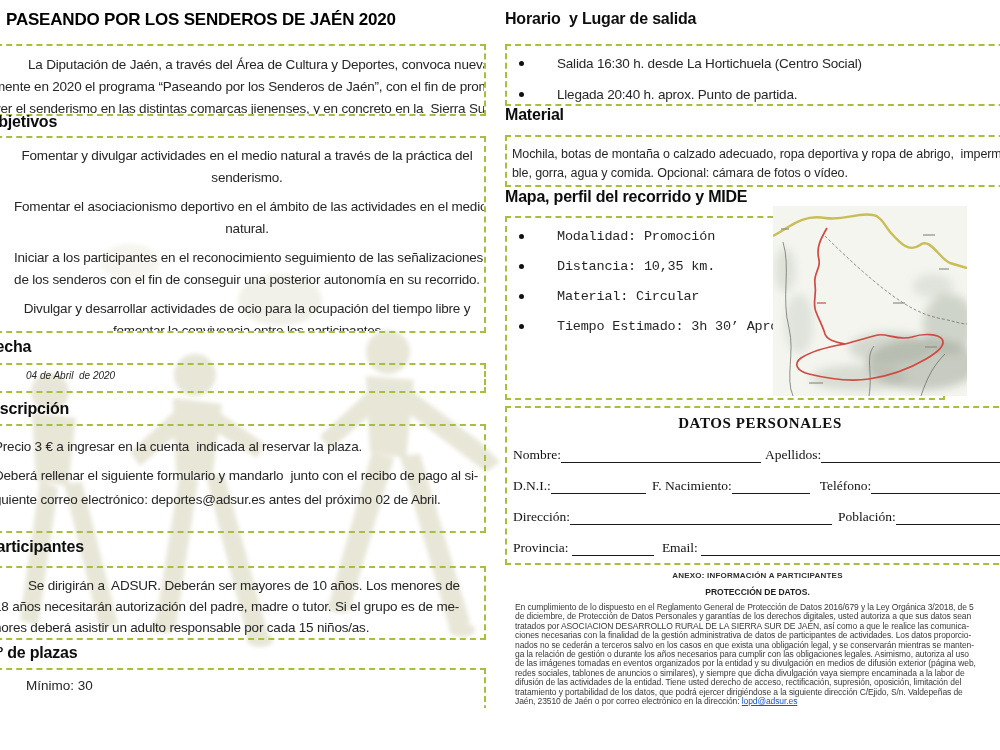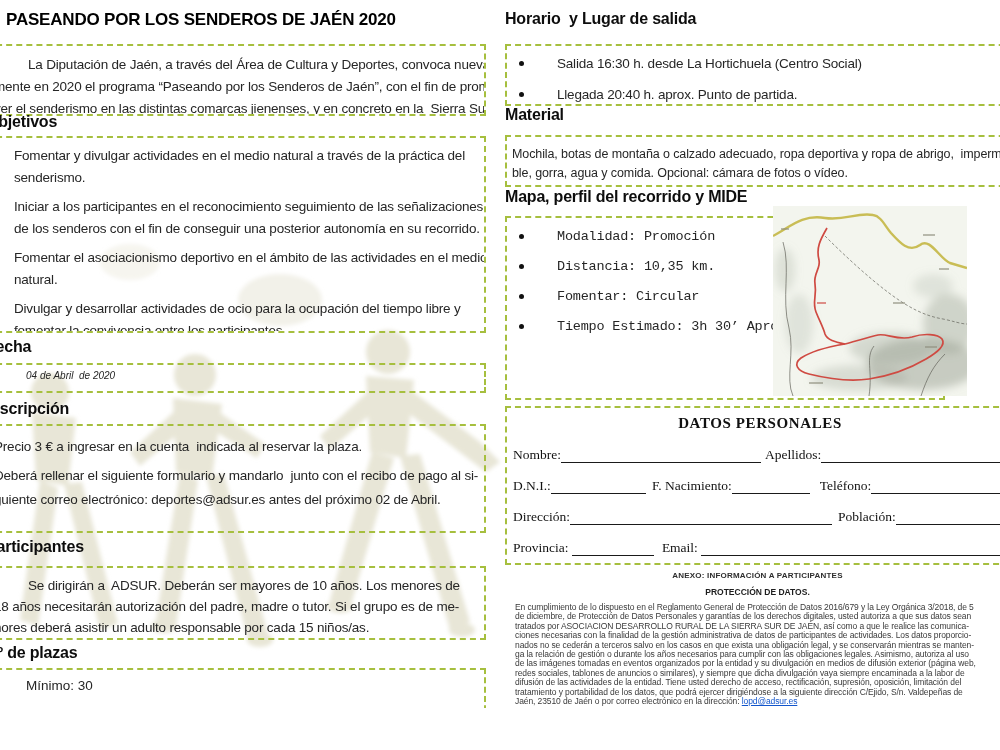--- a/index.html
+++ b/index.html
@@ -11,21 +11,21 @@
   .col-left{left:-14px;width:502px;}
   .col-right{left:505px;width:540px;}
   .title{position:absolute;left:20px;top:10px;font-size:17px;font-weight:700;color:#000;letter-spacing:-0.2px;white-space:pre;}
   .h2{position:absolute;left:0;font-size:16px;font-weight:700;color:#0d0d0d;letter-spacing:-0.2px;white-space:pre;}
   .dbox{position:absolute;border:2px dashed var(--accent);box-sizing:border-box;overflow:hidden;}
   .pre{white-space:pre;color:var(--ink);}
   
   .box-intro{left:0;top:44px;width:500px;height:72px;padding:8px 6px 0 6px;}
   .box-intro .pre{font-size:13.5px;line-height:22px;letter-spacing:-0.2px;text-indent:34px;}
   .box-objetivos{left:0;top:136px;width:500px;height:197px;padding:7px 4px 0 26px;}
-  .box-objetivos .pre{font-size:13.5px;line-height:22px;letter-spacing:-0.2px;margin:0 0 7px 0;}
+  .box-objetivos .pre{font-size:13.5px;line-height:22px;letter-spacing:-0.2px;margin:0 0 7px 0;text-align:center;}
   .box-fecha{left:0;top:363px;width:500px;height:30px;padding:5px 0 0 38px;}
   .box-fecha .pre{font-size:10px;font-style:italic;}
   .box-inscripcion{left:0;top:424px;width:500px;height:109px;padding:9px 4px 0 6px;}
   .box-inscripcion .pre{font-size:13.5px;line-height:24px;letter-spacing:-0.2px;margin:0 0 5px 0;}
   .box-participantes{left:0;top:566px;width:500px;height:74px;padding:7px 4px 0 6px;}
   .box-participantes .pre{font-size:13.5px;line-height:21px;letter-spacing:-0.2px;text-indent:34px;}
   .box-plazas{left:0;top:668px;width:500px;height:62px;padding:7px 0 0 38px;}
   .box-plazas .pre{font-size:13.5px;line-height:18px;}
   .box-plazas .pre + .pre{margin-top:11px;}
   
@@ -93,24 +93,24 @@
     <div class="dbox box-intro">
       <div class="pre">La Diputación de Jaén, a través del Área de Cultura y Deportes, convoca nueva-
 mente en 2020 el programa “Paseando por los Senderos de Jaén”, con el fin de promo-
 ver el senderismo en las distintas comarcas jienenses, y en concreto en la  Sierra Sur.</div>
     </div>
 
     <div class="h2" style="top:113px">Objetivos</div>
     <div class="dbox box-objetivos">
       <div class="pre">Fomentar y divulgar actividades en el medio natural a través de la práctica del
 senderismo.</div>
+      <div class="pre">Fomentar el asociacionismo deportivo en el ámbito de las actividades en el medio
+natural.</div>
       <div class="pre">Iniciar a los participantes en el reconocimiento seguimiento de las señalizaciones
 de los senderos con el fin de conseguir una posterior autonomía en su recorrido.</div>
-      <div class="pre">Fomentar el asociacionismo deportivo en el ámbito de las actividades en el medio
-natural.</div>
       <div class="pre">Divulgar y desarrollar actividades de ocio para la ocupación del tiempo libre y
 fomentar la convivencia entre los participantes</div>
     </div>
 
     <div class="h2" style="top:338px">Fecha</div>
     <div class="dbox box-fecha">
       <div class="pre">04 de Abril  de 2020</div>
     </div>
 
     <div class="h2" style="top:400px">Inscripción</div>
@@ -144,21 +144,21 @@
     <div class="h2" style="top:106px">Material</div>
     <div class="dbox box-material">
       <div class="pre">Mochila, botas de montaña o calzado adecuado, ropa deportiva y ropa de abrigo,  impermea-
 ble, gorra, agua y comida. Opcional: cámara de fotos o vídeo.</div>
     </div>
 
     <div class="h2" style="top:188px">Mapa, perfil del recorrido y MIDE</div>
     <div class="dbox box-mapa">
       <div class="brow"><span class="dot"></span><span>Modalidad: Promoción</span></div>
       <div class="brow"><span class="dot"></span><span>Distancia: 10,35 km.</span></div>
-      <div class="brow"><span class="dot"></span><span>Fomentar: Circular</span></div>
+      <div class="brow"><span class="dot"></span><span>Material: Circular</span></div>
       <div class="brow"><span class="dot"></span><span>Tiempo Estimado: 3h 30’ Aprox.</span></div>
     </div>
 
     <svg class="map" viewBox="0 0 194 190">
       <rect width="194" height="190" fill="#f3f5ee"></rect>
       <g fill="#9ca294" filter="url(#mb)">
         <ellipse cx="150" cy="158" rx="56" ry="26" opacity="0.5"></ellipse>
         <ellipse cx="118" cy="142" rx="42" ry="16" opacity="0.35"></ellipse>
         <ellipse cx="176" cy="118" rx="26" ry="30" opacity="0.4"></ellipse>
         <ellipse cx="86" cy="172" rx="48" ry="13" opacity="0.3"></ellipse>

